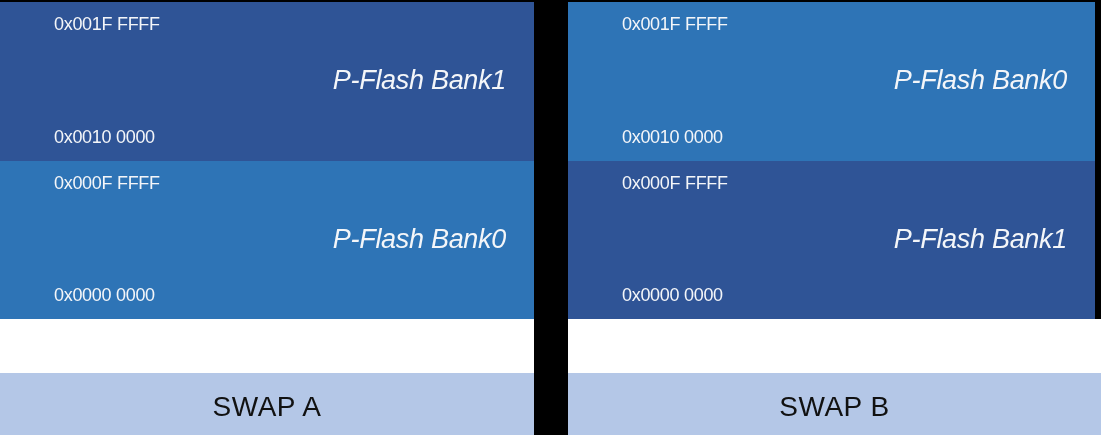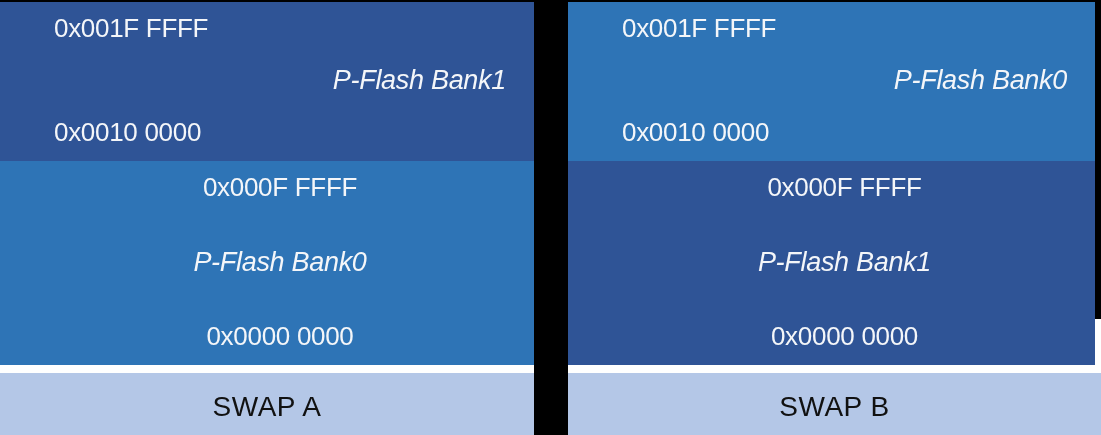--- a/index.html
+++ b/index.html
@@ -30,27 +30,27 @@
     left: 0;
     right: 0;
     box-sizing: border-box;
     display: flex;
     flex-direction: column;
     justify-content: space-between;
     padding: 12px 28px 13px 54px;
   }
   .panel-b .block { right: 6px; }
   .block-1 { top: 2px;   height: 159px; }
-  .block-2 { top: 161px; height: 204px; align-items: center; }
+  .block-2 { top: 161px; height: 158px; }
   .shade-dark   { background: var(--dark-blue, #2F5496); }
   .shade-medium { background: var(--medium-blue, #2E74B6); }
 
   .addr {
     color: var(--block-text, #f4f6f9);
-    font-size: 26px;
+    font-size: 18px;
     line-height: 1.15;
     letter-spacing: -0.3px;
     white-space: pre;
   }
   .bank {
     color: var(--block-text, #f4f6f9);
     font-size: 27px;
     line-height: 1.15;
     letter-spacing: -0.3px;
     text-align: right;

